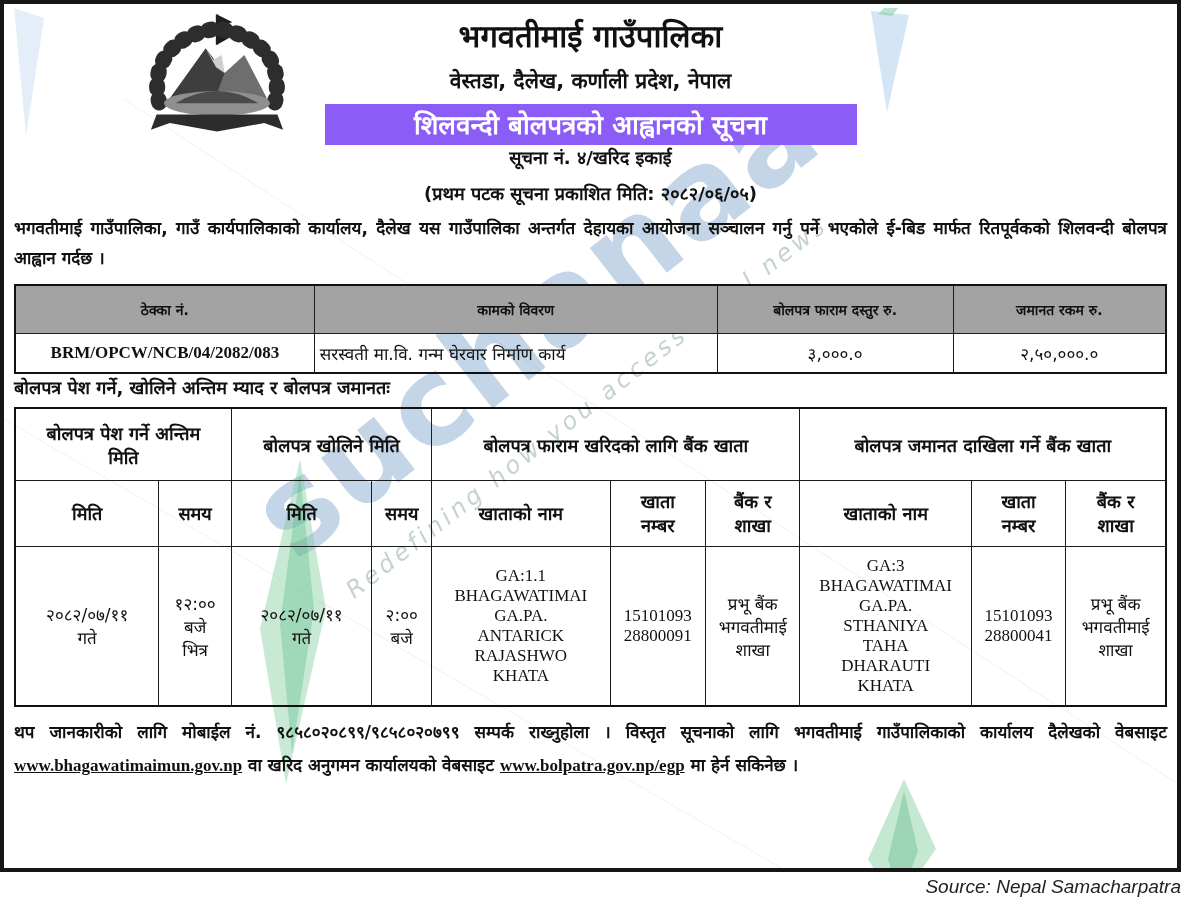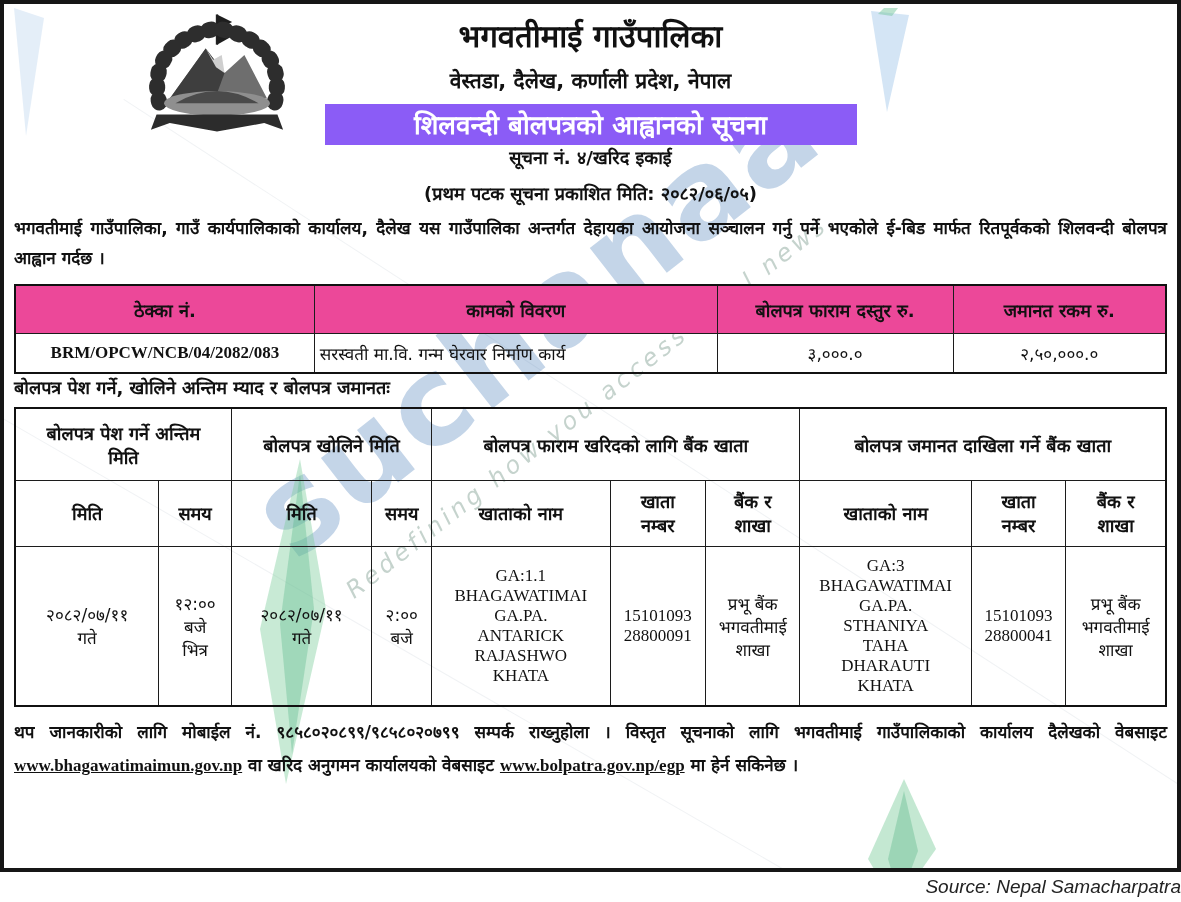--- a/index.html
+++ b/index.html
@@ -32,21 +32,21 @@
   .notice-no{text-align:center;font-size:18px;font-weight:bold;}
   .pub-date{text-align:center;font-size:18px;font-weight:bold;margin-top:12px;}
 
   .intro{font-size:17px;font-weight:bold;line-height:1.75;text-align:justify;margin-top:9px;}
 
   
   table{border-collapse:collapse;width:100%;table-layout:fixed;}
   th,td{border:1.6px solid #1c1c1c;text-align:center;vertical-align:middle;
         padding:4px 5px;box-sizing:border-box;background:transparent;}
   .tbl1{margin-top:11px;border:2.5px solid #111;}
-  .tbl1 th{background:#ec4899;font-size:18px;font-weight:bold;height:48px;}
+  .tbl1 th{background:#a3a3a3;font-size:14px;font-weight:bold;height:48px;}
   .tbl1 td{height:40px;font-size:17px;}
   .latin{font-family:"Liberation Serif",serif;font-weight:bold;font-size:17px;}
   .latin-n{font-family:"Liberation Serif",serif;font-size:17px;}
   .sub-head{font-size:18px;font-weight:bold;margin-top:1px;}
   .tbl2{margin-top:8px;border:2.5px solid #111;}
   .tbl2 th{font-weight:bold;font-size:18px;}
   .gh{height:72px;vertical-align:middle;}
   .sh{height:66px;}
   .tbl2 td{height:160px;font-size:17px;}
   .pre{white-space:pre-line;}

